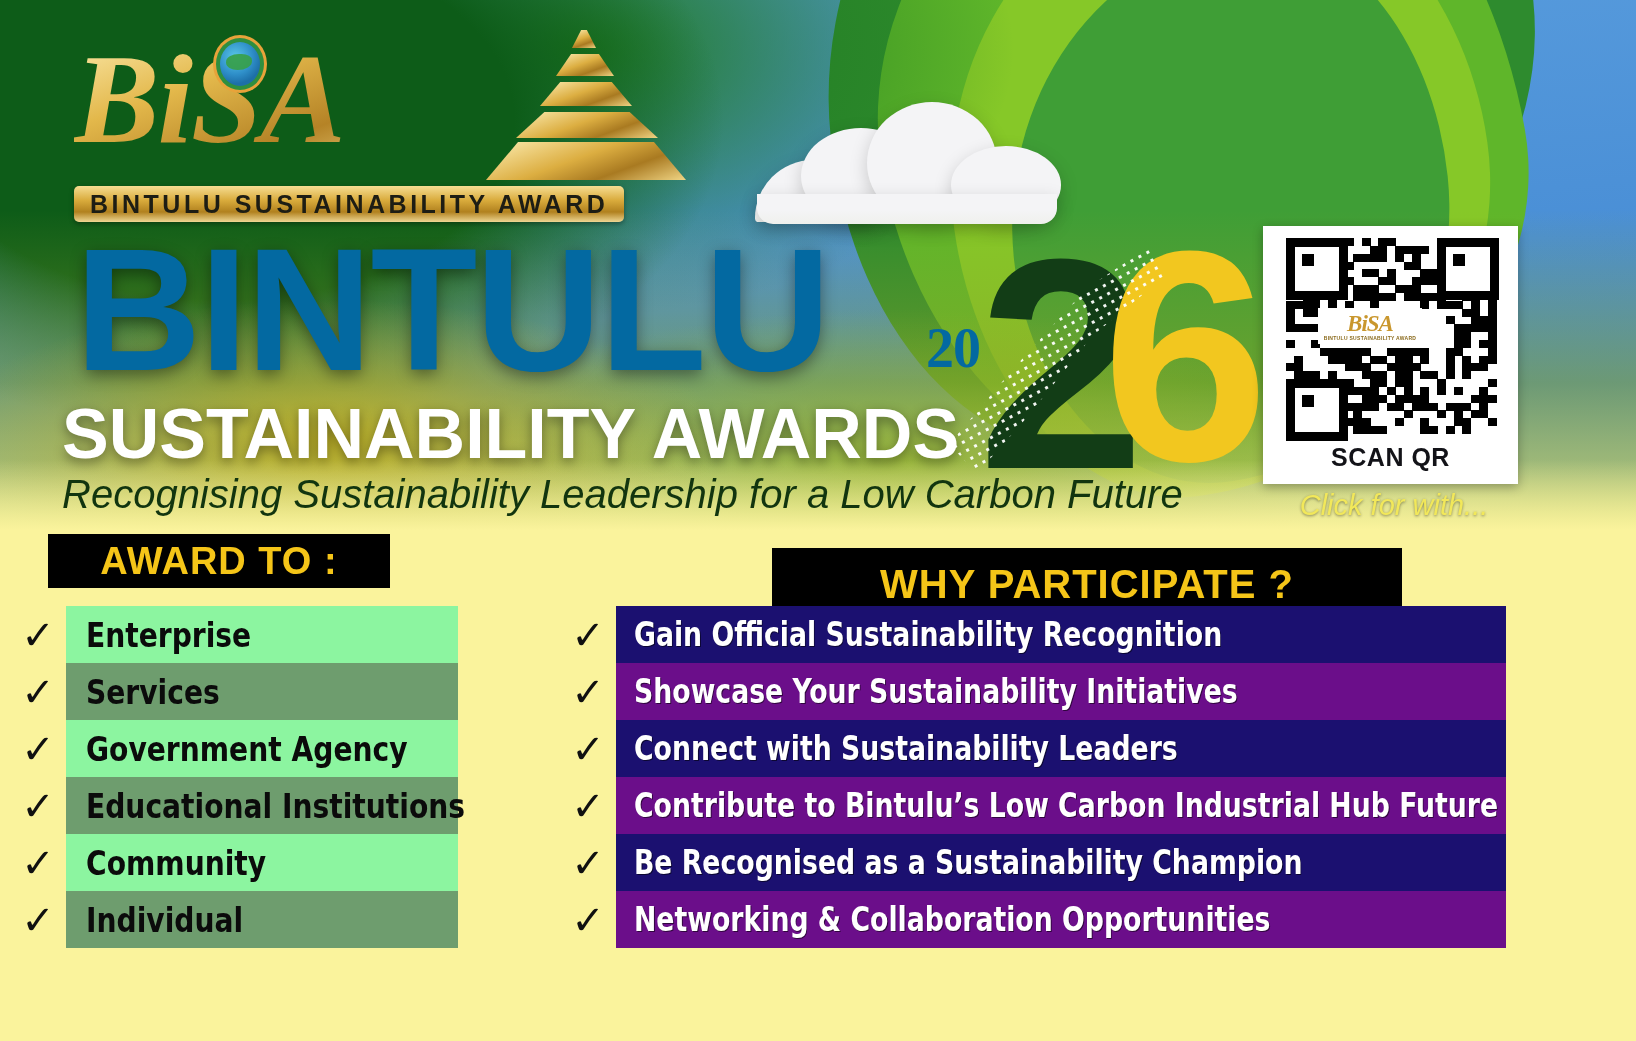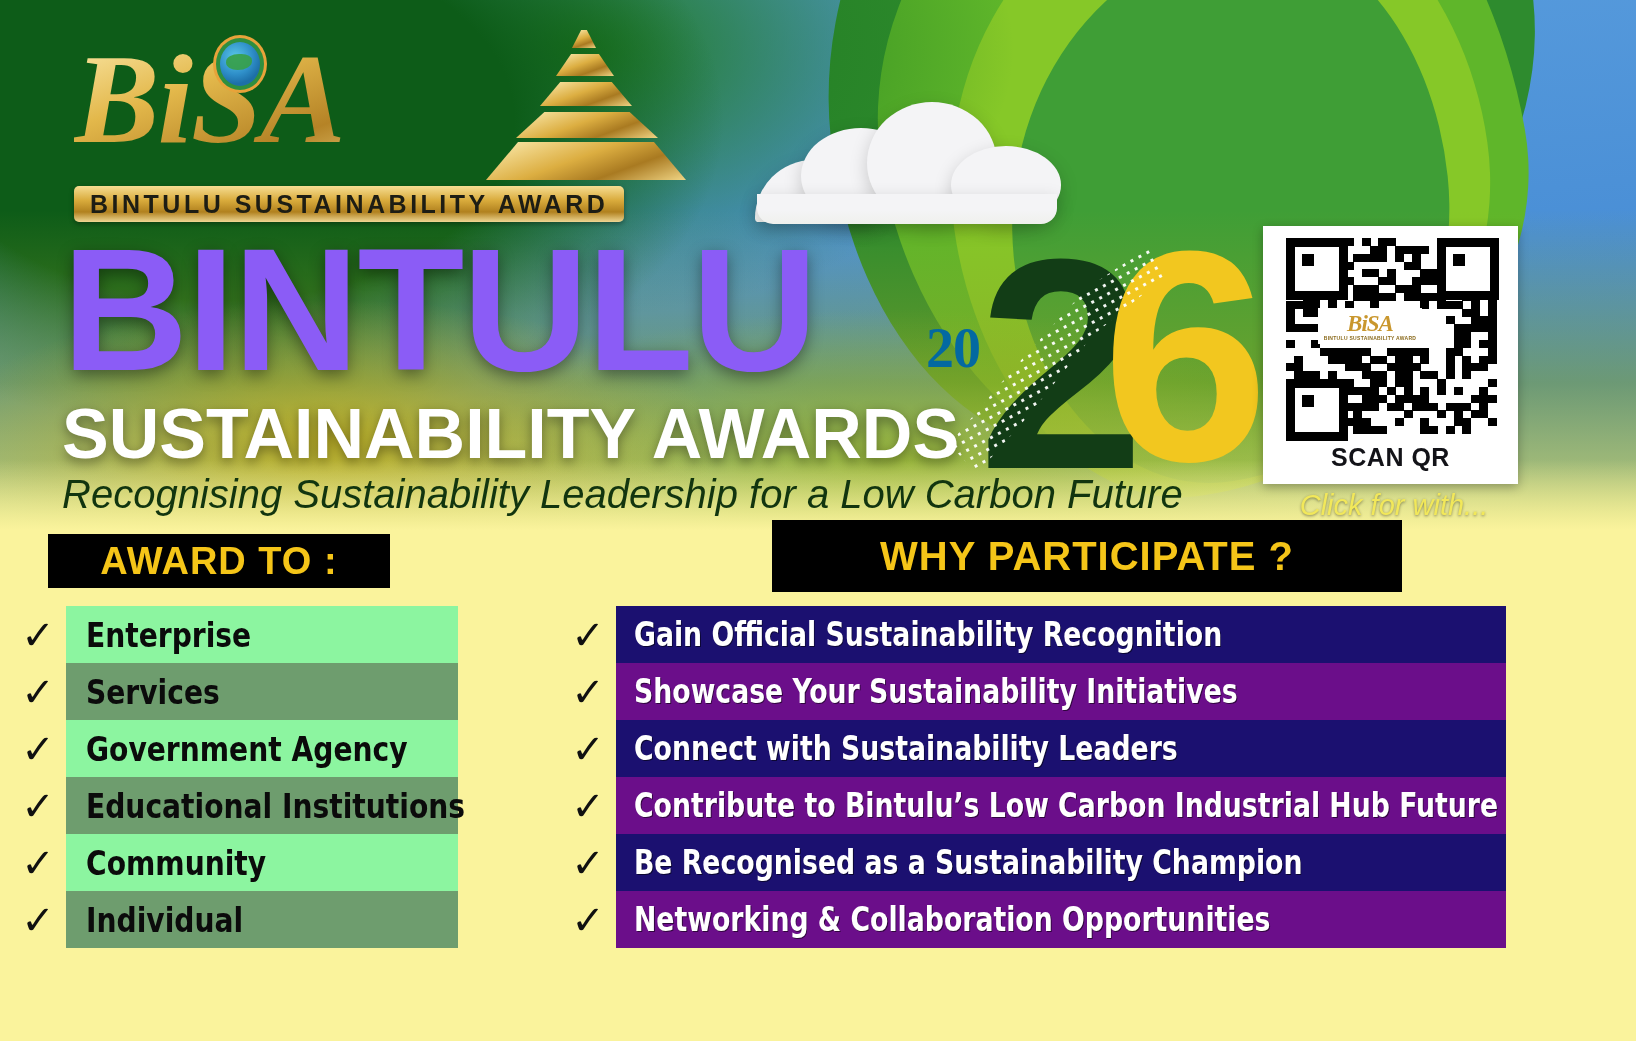--- a/index.html
+++ b/index.html
@@ -185,27 +185,27 @@
     font-weight: bold;
     font-size: 25px;
     letter-spacing: 3.5px;
     color: #1d1d14;
     white-space: nowrap;
   }
 
   
   .title-main {
     position: absolute;
-    left: 62px; top: 222px;
+    left: 75px; top: 222px;
     font-family: "Liberation Sans", sans-serif;
     font-weight: bold;
     font-size: 175px;
     line-height: 175px;
     letter-spacing: -2px;
-    color: #8b5cf6;
+    color: #0369a1;
     text-shadow: 0 5px 16px rgba(0,0,0,.42);
     white-space: nowrap;
   }
   .title-sub {
     position: absolute;
     left: 62px; top: 398px;
     font-family: "Liberation Sans", sans-serif;
     font-weight: bold;
     font-size: 70px;
     line-height: 72px;
@@ -353,21 +353,21 @@
     justify-content: center;
   }
   .banner span {
     font-weight: bold;
     color: #f5c518;
     letter-spacing: 1px;
     white-space: nowrap;
   }
   #banner-open  { left: 48px;  top: 534px; width: 342px; height: 54px; }
   #banner-open span { font-size: 38px; }
-  #banner-why   { left: 772px; top: 520px; width: 630px; height: 72px; }
+  #banner-why   { left: 772px; top: 548px; width: 630px; height: 72px; }
   #banner-why span { font-size: 40px; }
 
   
   .list {
     position: absolute;
   }
   .row {
     display: flex;
     align-items: center;
   }

